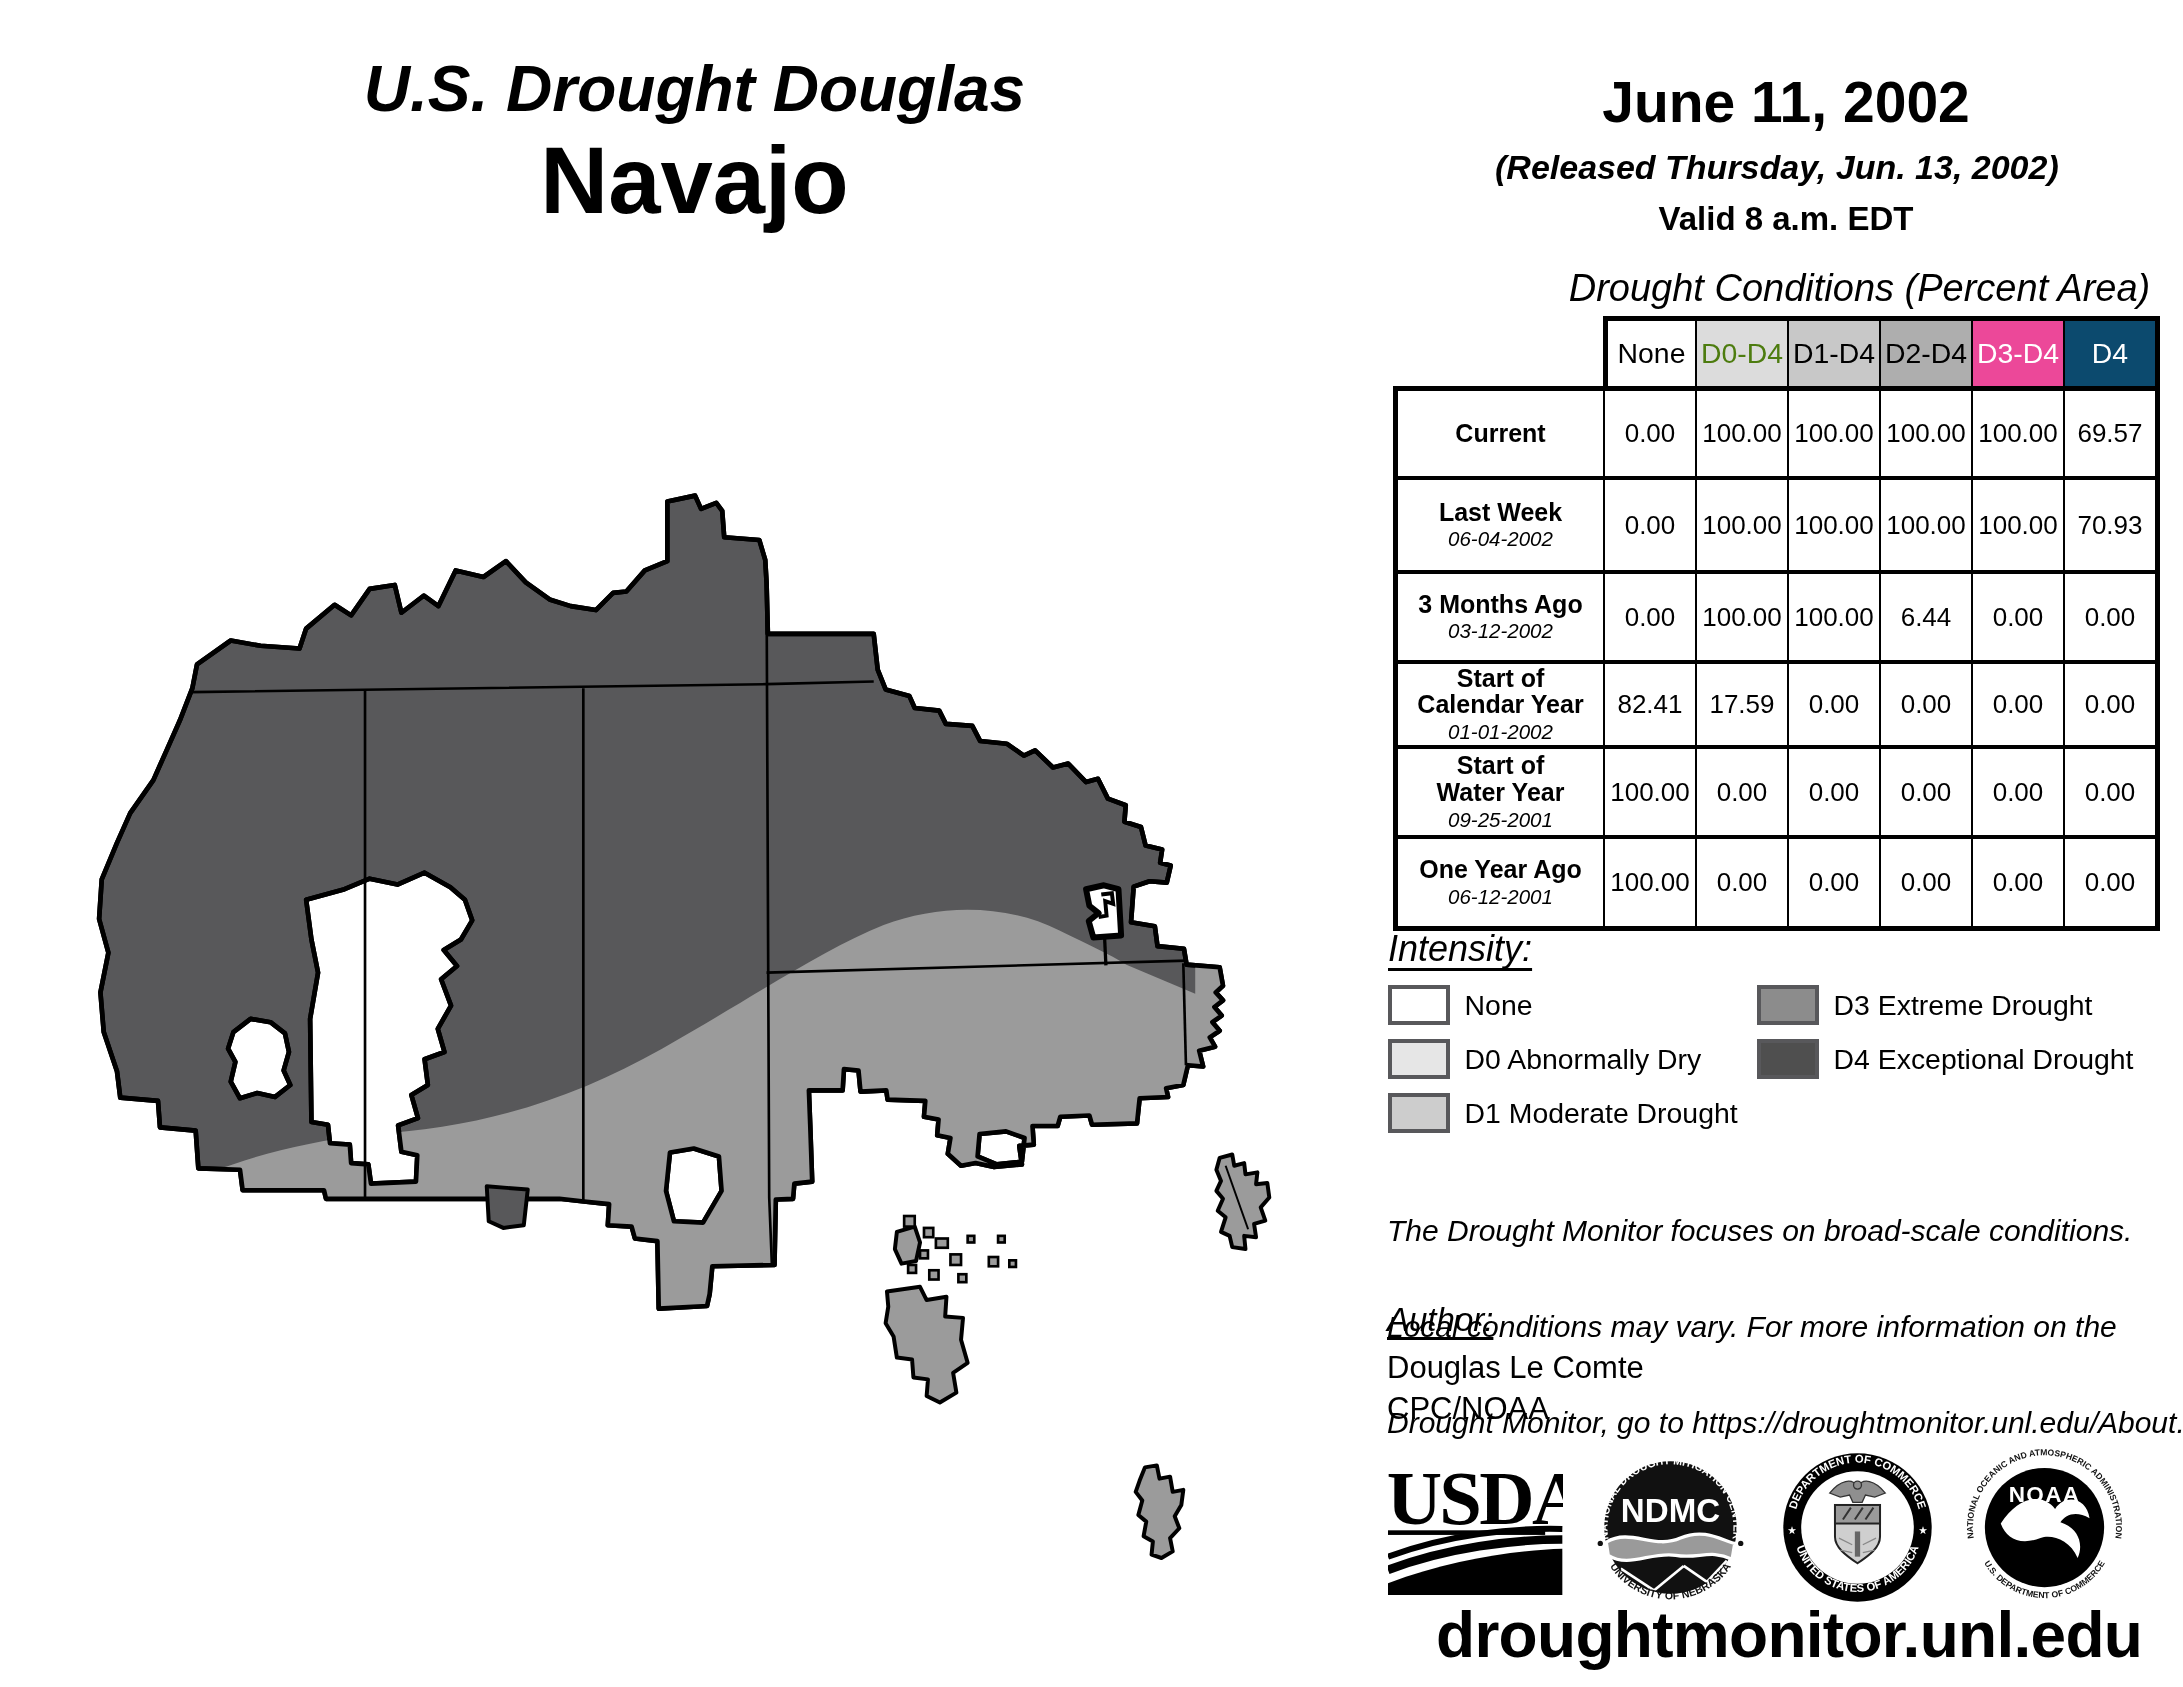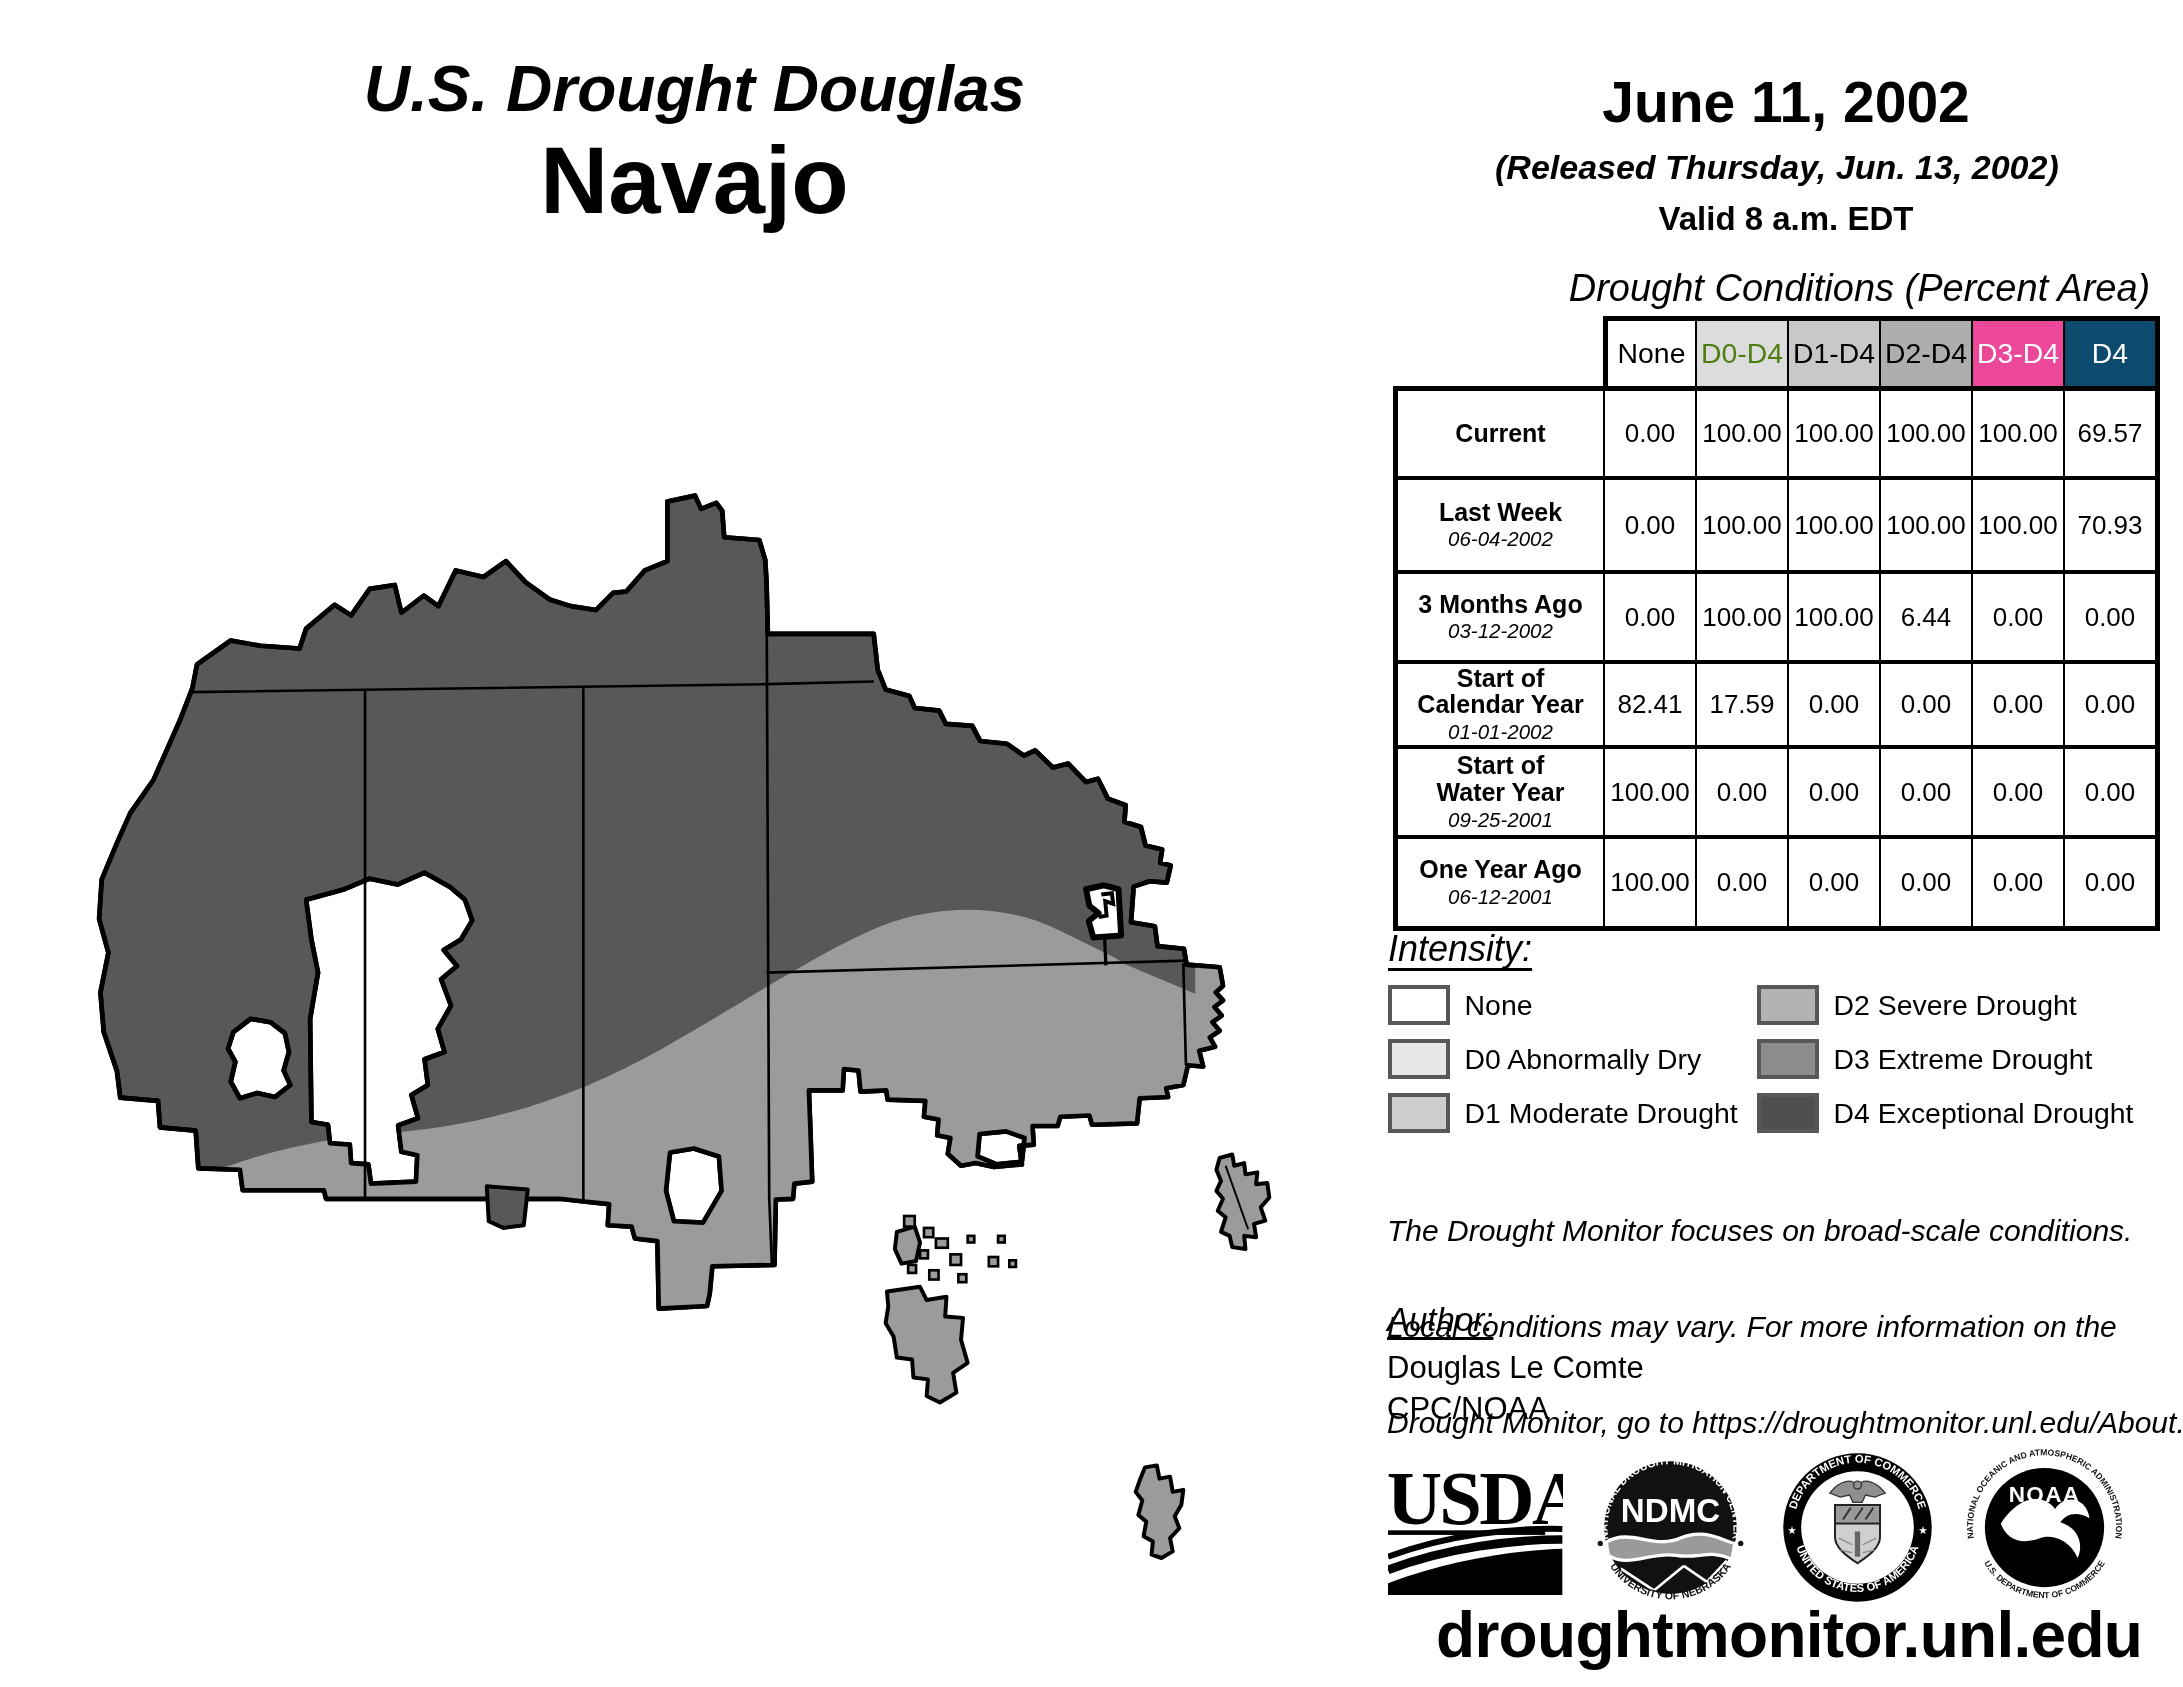--- a/index.html
+++ b/index.html
@@ -220,24 +220,20 @@
     <div class="sw" style="background-color: rgb(230, 230, 230);"></div>
     <span>D0 Abnormally Dry</span>
   </div>
   <div class="litem">
     <div class="sw" style="background-color: rgb(205, 205, 205);"></div>
     <span>D1 Moderate Drought</span>
   </div>
 </div>
 <div class="abs lcol lcol2">
   <div class="litem">
-    <div class="sw" style="background-color: rgb(178, 178, 178);"></div>
-    <span>D2 Severe Drought</span>
-  </div>
-  <div class="litem">
     <div class="sw" style="background-color: rgb(140, 140, 140);"></div>
     <span>D3 Extreme Drought</span>
   </div>
   <div class="litem">
     <div class="sw" style="background-color: rgb(79, 79, 79);"></div>
     <span>D4 Exceptional Drought</span>
   </div>
 </div>
 
 <div class="abs notes">

